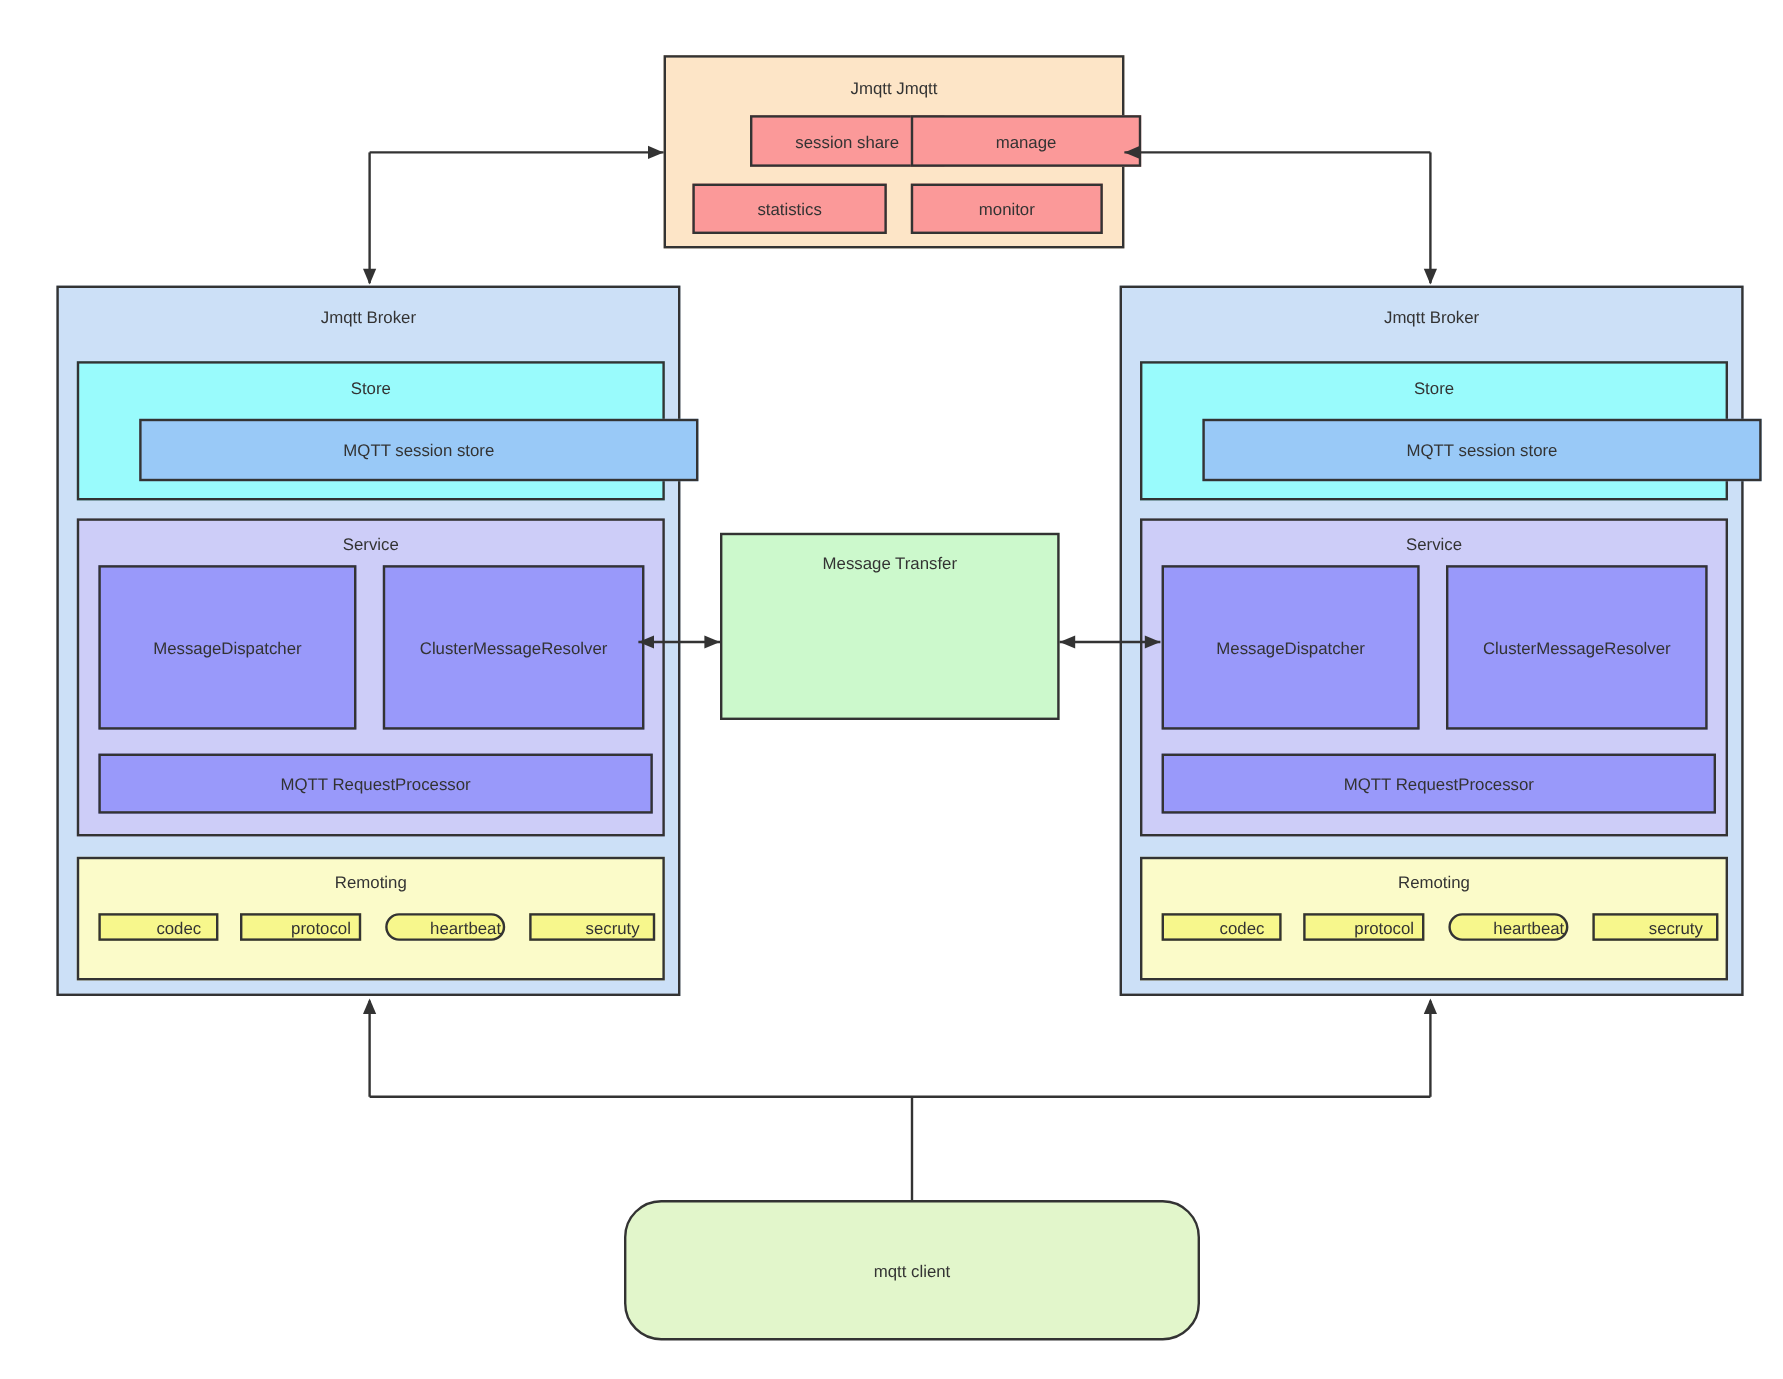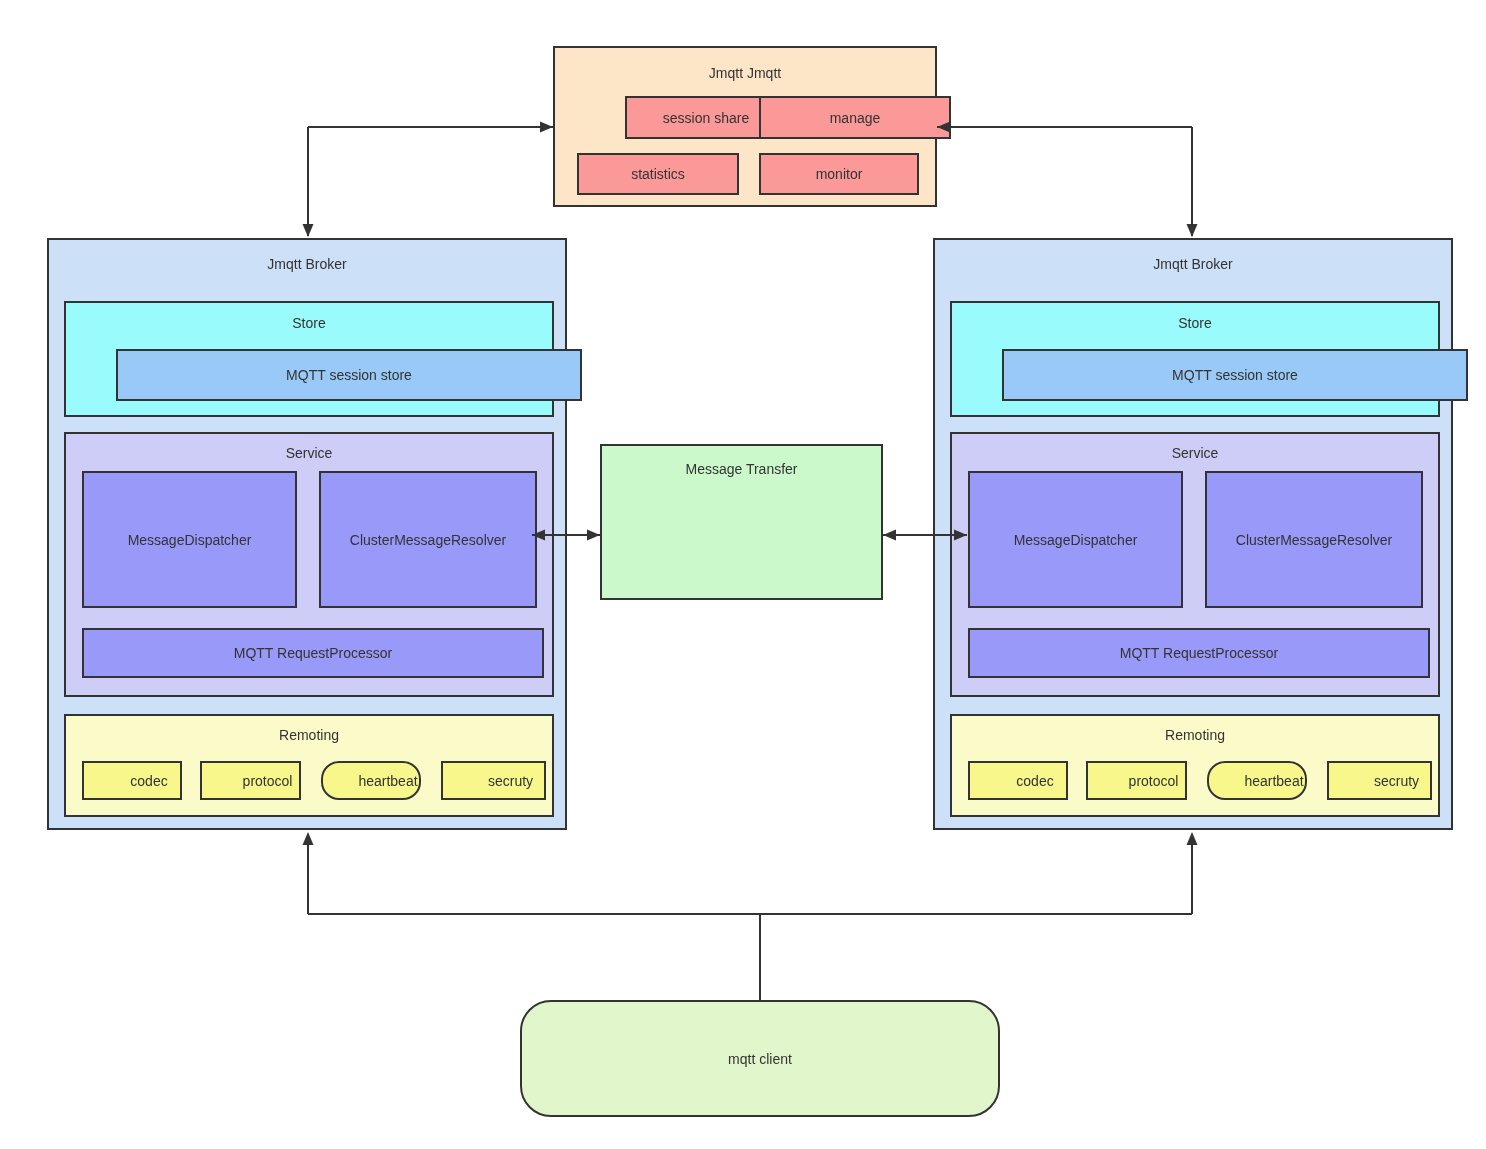--- a/index.html
+++ b/index.html
@@ -52,21 +52,21 @@
   .session-store { left: 11px; top: 46px; width: 466px; height: 52px; background: var(--session-store-bg, #99c9f7); margin-left: 39px; }
 
   .service { left: 15px; top: 192px; width: 490px; height: 265px; background: var(--service-bg, #cdcdf8); }
   .service > .title { top: 10px; text-align: center; }
   .dispatcher { left: 16px;  top: 37px;  width: 215px; height: 137px; background: var(--service-item-bg, #9999fa); }
   .resolver   { left: 253px; top: 37px;  width: 218px; height: 137px; background: var(--service-item-bg, #9999fa); }
   .processor  { left: 16px;  top: 194px; width: 462px; height: 50px;  background: var(--service-item-bg, #9999fa); }
 
   .remoting { left: 15px; top: 474px; width: 490px; height: 103px; background: var(--remoting-bg, #fbfbc9); }
   .remoting > .title { top: 10px; }
-  .ritem { top: 45px; height: 39px; background: var(--remoting-item-bg, #f7f78c); padding-left: 34px; }
+  .ritem { top: 45px; height: 23px; background: var(--remoting-item-bg, #f7f78c); padding-left: 34px; }
   .ritem.i1 { left: 16px;  width: 100px; }
   .ritem.i2 { left: 134px; width: 101px; }
   .ritem.i3 { left: 255px; width: 100px; border-radius: 18px; }
   .ritem.i4 { left: 375px; width: 105px; }
 
   
   .transfer { left: 600px; top: 444px; width: 283px; height: 156px; background: var(--transfer-bg, #ccf9cc); }
   .transfer > .title { top: 14px; }
   .transfer-inner { left: 22px; top: 53px; width: 233px; height: 58px; background: var(--transfer-item-bg, #94f594); }
 

